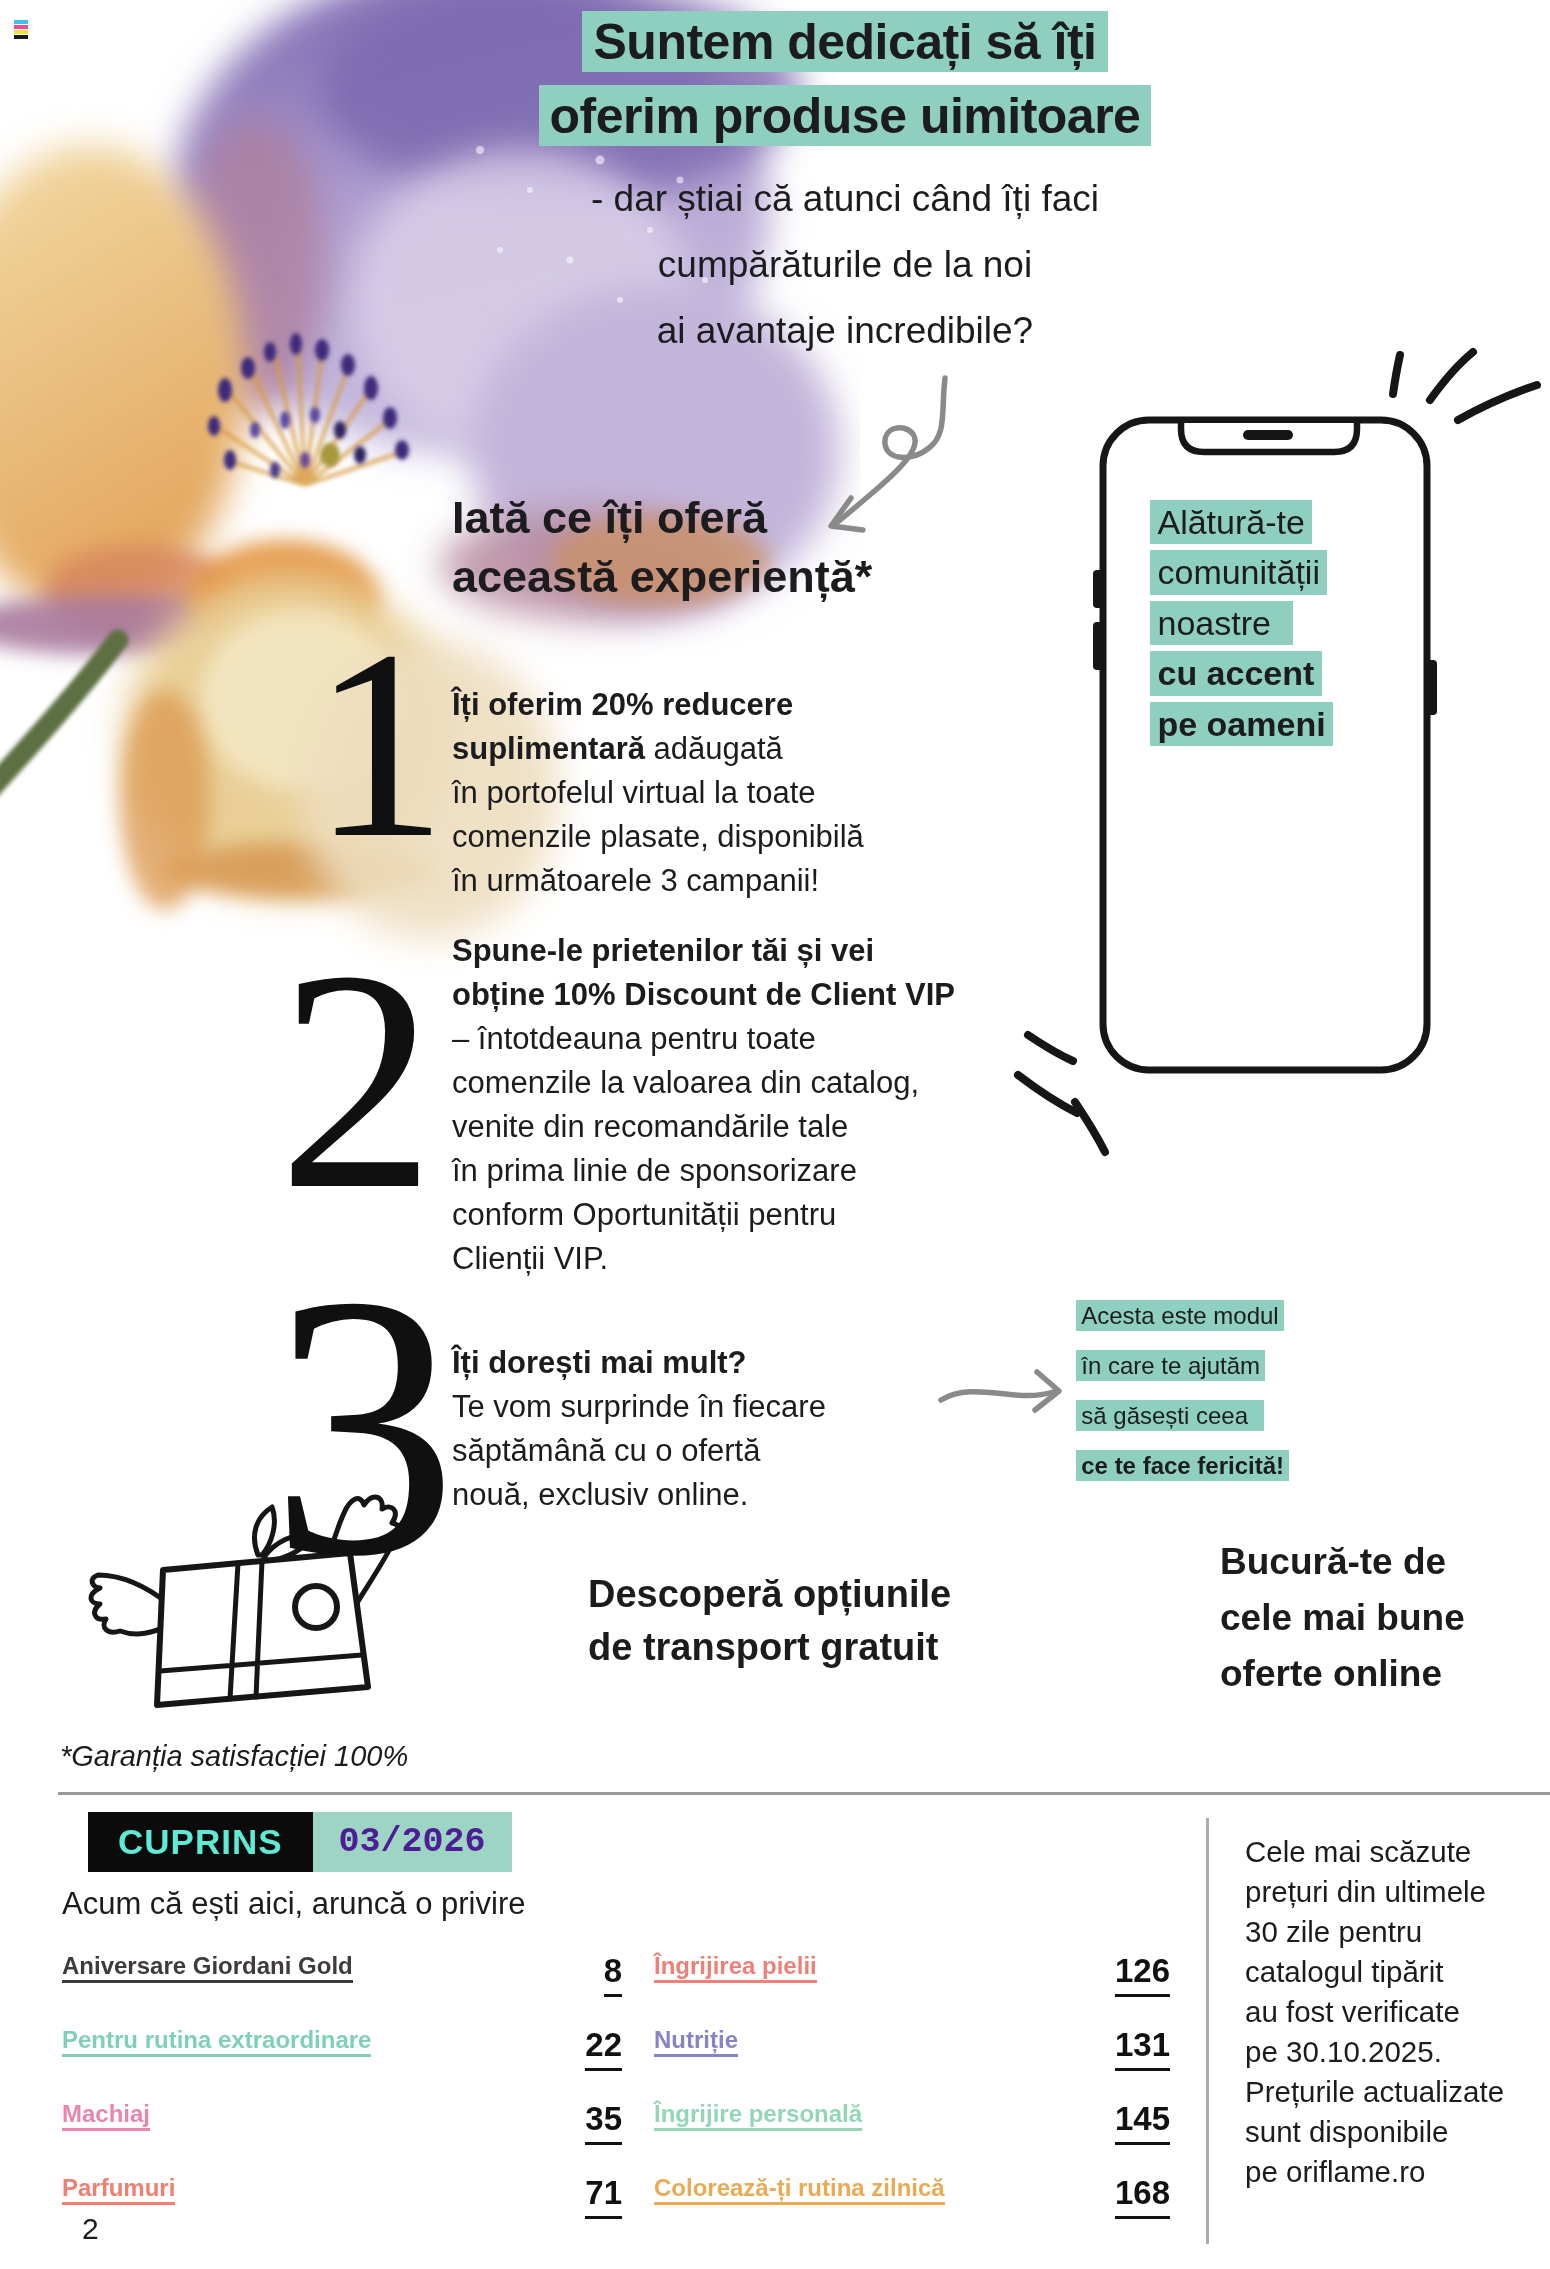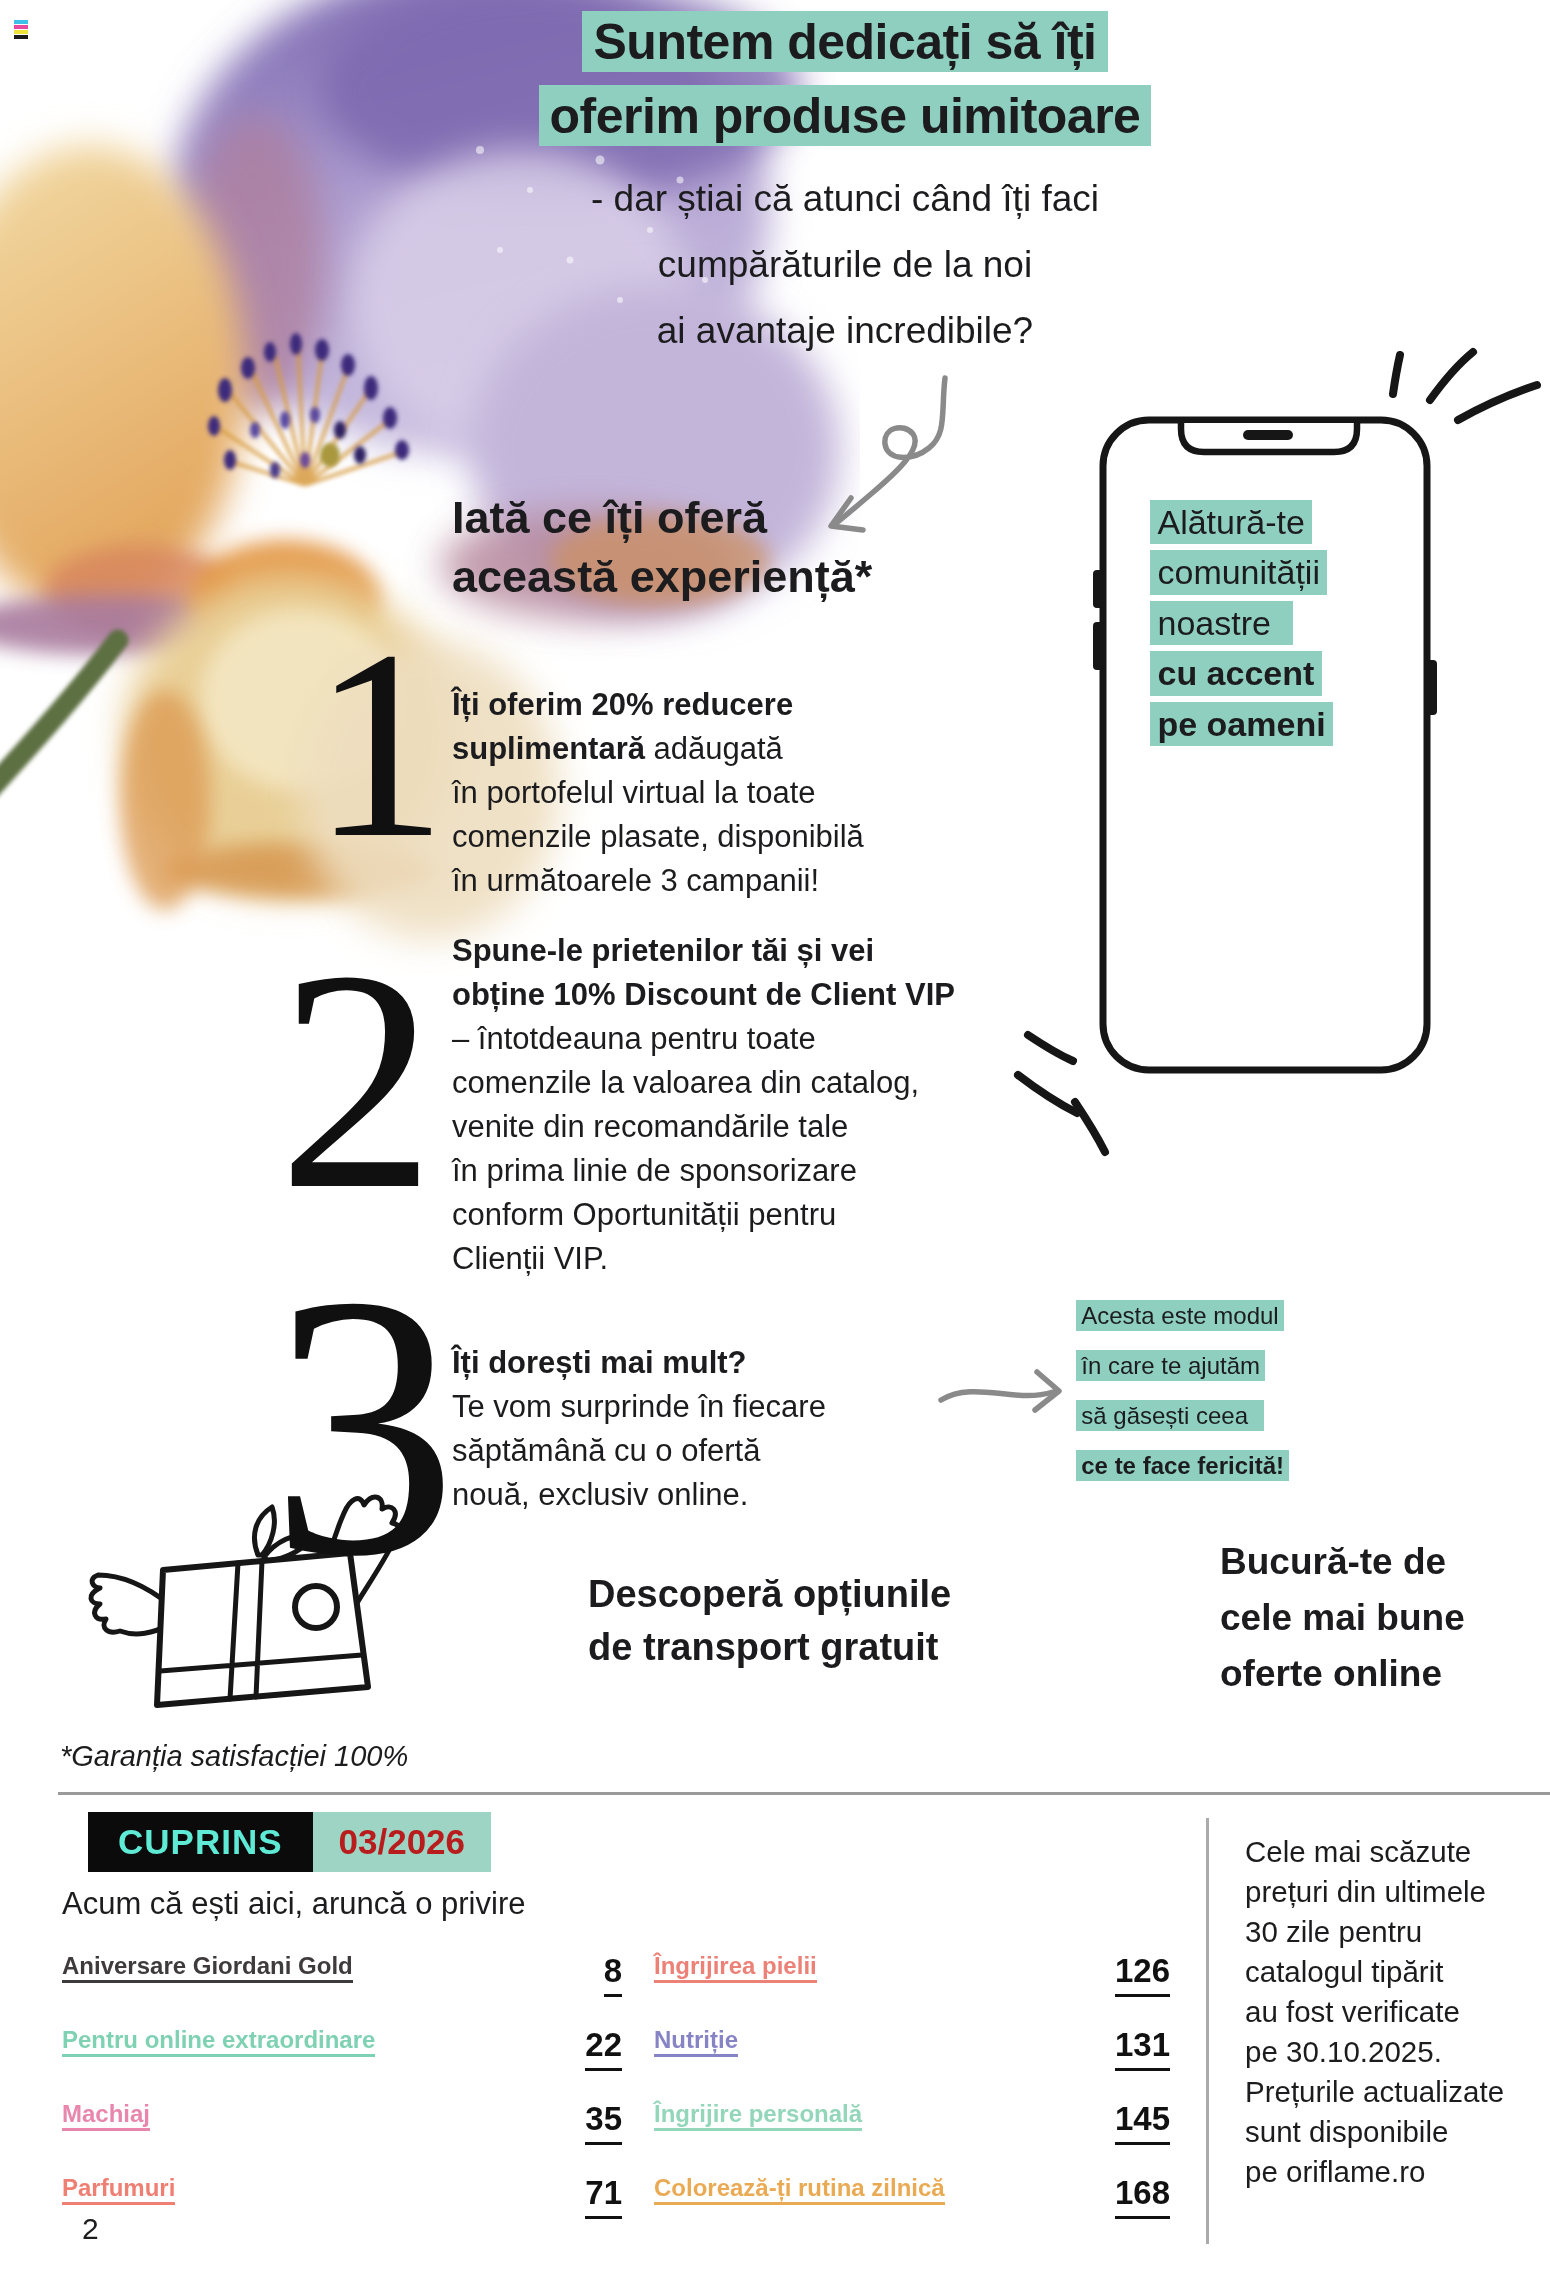--- a/index.html
+++ b/index.html
@@ -42,22 +42,22 @@
   .delivery{left:588px; top:1568px; font-size:38px; font-weight:bold; line-height:53px; z-index:3;}
   .online{left:1220px; top:1534px; font-size:37px; font-weight:bold; line-height:56px; z-index:3;}
   .guarantee{left:60px; top:1740px; font-size:29px; font-style:italic; z-index:3;}
 
   .rule{left:58px; top:1792px; width:1492px; height:3px; background:#9a9a9a;}
   .vline{left:1206px; top:1818px; width:3px; height:426px; background:#ababab;}
 
   .cuprins{left:88px; top:1812px; display:flex; z-index:3;}
   .cuprins .black-box{background:#0b0b0b; color:#5eead4; font-size:35px; font-weight:bold;
      height:60px; display:flex; align-items:center; padding:0 30px; letter-spacing:1px;}
-  .cuprins .date-box{background:var(--accent-light); color:#b91c1c; font-size:35px; font-weight:bold;
-     height:60px; display:flex; align-items:center; padding:0 26px;}
+  .cuprins .date-box{background:var(--accent-light); color:#4c1d95; font-size:35px; font-weight:bold;
+     height:60px; display:flex; align-items:center; padding:0 26px;font-family:Liberation Mono, monospace;}
 
   .intro{left:62px; top:1886px; font-size:31px; z-index:3;}
 
   .toc-col{top:1952px; z-index:3;}
   .toc-left{left:62px; width:560px;}
   .toc-right{left:654px; width:516px;}
   .toc-row{display:flex; justify-content:space-between; align-items:flex-start; margin-bottom:29px;}
   .toc-lbl{font-size:24px; font-weight:bold; border-bottom:3.5px solid currentColor;
      text-decoration:none; cursor:pointer;}
   .toc-page{font-size:33px; font-weight:bold; color:#111; padding-bottom:4px; border-bottom:3.5px solid #111;
@@ -260,21 +260,21 @@
     <div class="date-box">03/2026</div>
   </div>
   <div class="abs intro">Acum că ești aici, aruncă o privire</div>
 
   <nav class="abs toc-col toc-left">
     <div class="toc-row">
       <a class="toc-lbl" style="color: rgb(63, 59, 60);">Aniversare Giordani Gold</a>
       <a class="toc-page">8</a>
     </div>
     <div class="toc-row">
-      <a class="toc-lbl" style="color: rgb(127, 209, 180);">Pentru online extraordinare</a>
+      <a class="toc-lbl" style="color: rgb(127, 209, 180);">Pentru rutina extraordinare</a>
       <a class="toc-page">22</a>
     </div>
     <div class="toc-row">
       <a class="toc-lbl" style="color: rgb(232, 134, 173);">Machiaj</a>
       <a class="toc-page">35</a>
     </div>
     <div class="toc-row">
       <a class="toc-lbl" style="color: rgb(238, 127, 114);">Parfumuri</a>
       <a class="toc-page">71</a>
     </div>

